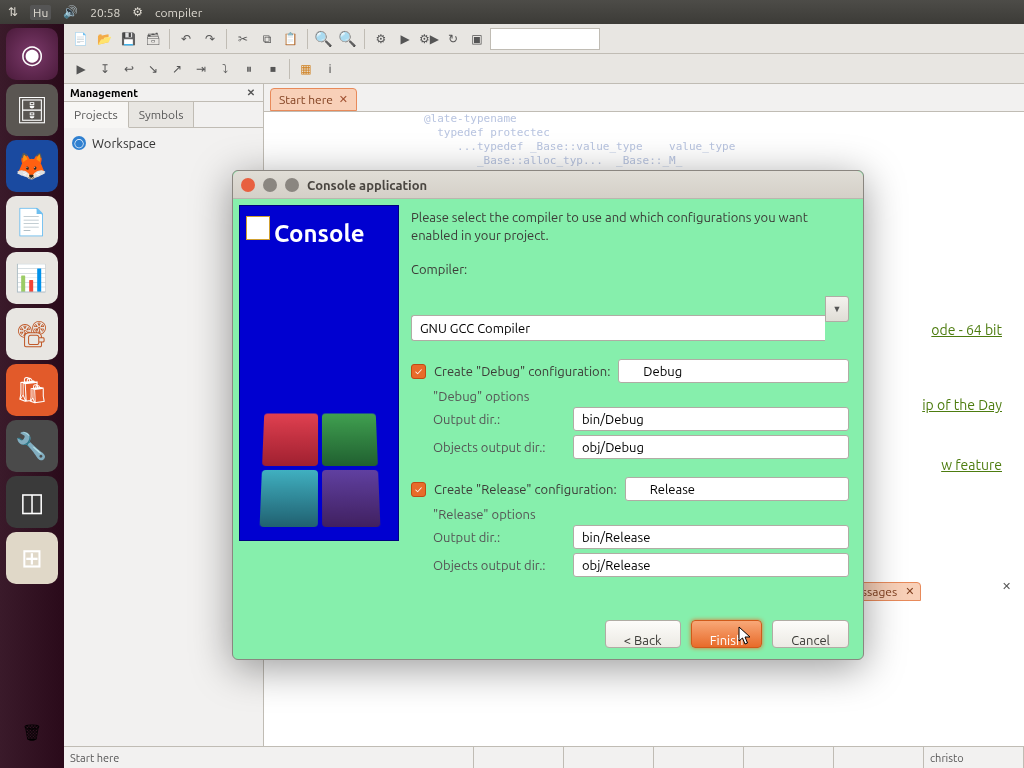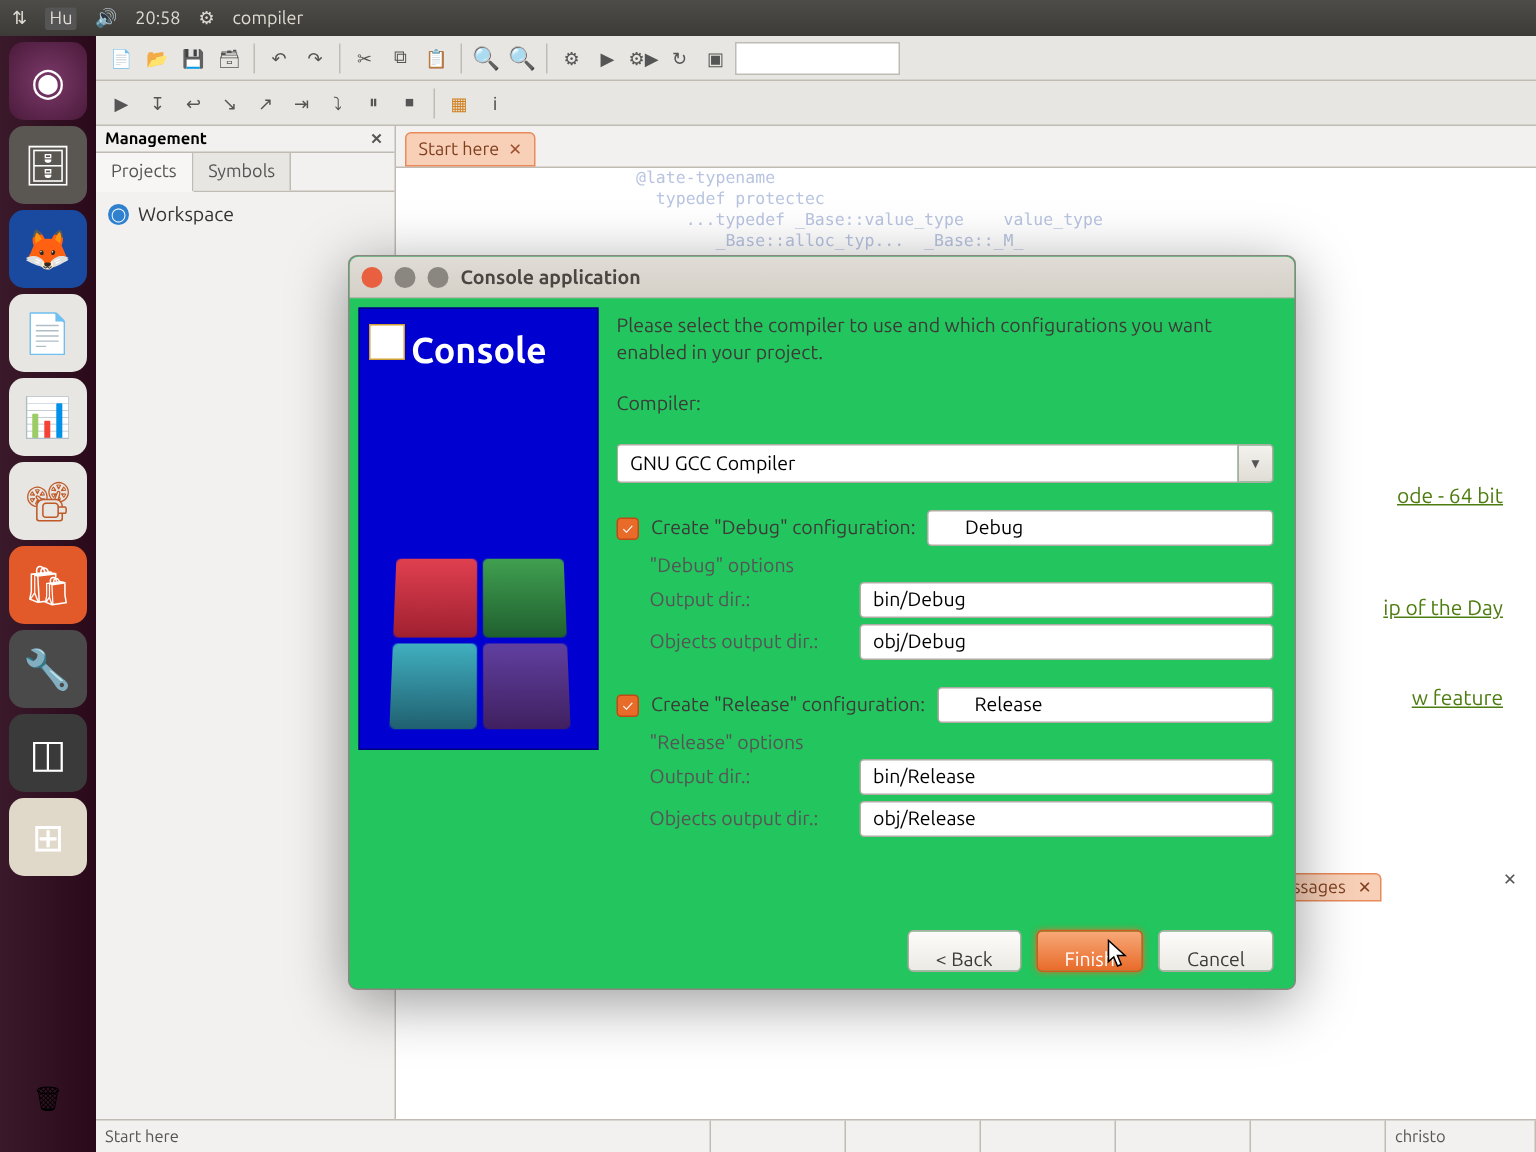--- a/index.html
+++ b/index.html
@@ -62,41 +62,41 @@
 
 .logtabs { position:absolute; left:272px; right:0; top:582px; z-index:40; }
 .log-tabrow { background:#f8d0b8; border:1px solid #e88a5a; border-radius:4px 4px 0 0; padding:2px 6px; font-size:12px; color:#804020; width:fit-content; display:flex; gap:8px; align-items:center; margin-left:560px; }
 
 
 .status { height: 22px; border-top:1px solid #c0bcb4; display:flex; align-items:center; font-size:11px; color:#555; }
 .status .cell { border-right:1px solid #c0bcb4; padding: 0 6px; height:100%; display:flex; align-items:center; }
 .status .cell:first-child { flex:1; }
 
 
-.dialog { position:absolute; top:170px; left:232px; width:632px; height:490px; background:#22c55e; border:1px solid #8a8680; border-radius:6px; box-shadow: 0 8px 40px rgba(0,0,0,0.4); z-index:100; display:flex; flex-direction:column; }
+.dialog { position:absolute; top:170px; left:232px; width:632px; height:490px; background:#86efac; border:1px solid #8a8680; border-radius:6px; box-shadow: 0 8px 40px rgba(0,0,0,0.4); z-index:100; display:flex; flex-direction:column; }
 .dlg-title { height:28px; display:flex; align-items:center; gap:8px; padding:0 8px; background:linear-gradient(#e0ddd6,#d4d0c8); border-radius:6px 6px 0 0; border-bottom:1px solid #bab6ae; font-size:13px; font-weight:bold; color:#4a4641; }
 .dlg-title .wbtn { width:14px; height:14px; border-radius:50%; }
 .dlg-title .close { background:#e86040; }
 .dlg-title .min, .dlg-title .max { background:#8a8680; }
 .dlg-body { flex:1; display:flex; padding:6px; gap:12px; }
-.dlg-banner { width:160px; height:295px; background:#0000d0; border:1px solid #000080; position:relative; }
+.dlg-banner { width:160px; height:336px; background:#0000d0; border:1px solid #000080; position:relative; }
 .dlg-banner .txt { color:#fff; font-size:24px; font-weight:bold; position:absolute; top:14px; left:34px; }
 .dlg-banner .ico { position:absolute; top:10px; left:6px; width:24px; height:24px; background:#fff; border:1px solid #d0a030; }
 .cubes { position:absolute; bottom:14px; left:22px; display:grid; grid-template-columns:56px 56px; grid-template-rows:56px 56px; gap:4px; transform: perspective(300px) rotateX(12deg); }
 .cube { border-radius:4px; }
 .cube.r { background:linear-gradient(#e04050,#a02030); }
 .cube.g { background:linear-gradient(#40a050,#206030); }
 .cube.b { background:linear-gradient(#40b0c0,#206070); }
 .cube.p { background:linear-gradient(#6040a0,#402060); }
 
 .dlg-form { flex:1; padding: 4px 8px 0 0; font-size:13px; color:#3c3b37; }
 .dlg-form .instr { margin-bottom:18px; line-height:1.35; }
 .dlg-form label.lab { display:block; margin-bottom:20px; }
 .combo { display:flex; width:100%; }
-.combo input { flex:1; height:26px; border:1px solid #b0aca4; border-right:none; border-radius:3px 0 0 3px; padding:0 8px; font-size:13px; background:#fff; }
+.combo input { flex:1; height:26px; border:1px solid #b0aca4; border-right:none; border-radius:3px 0 0 3px; padding:0 8px; font-size:13px; background:#fff;margin-top:19px; }
 .combo .arrow { width:24px; height:26px; border:1px solid #b0aca4; border-radius:0 3px 3px 0; background:linear-gradient(#f4f2ee,#e0ddd6); display:flex;align-items:center;justify-content:center; font-size:9px; color:#555; }
 
 .cfg { margin-top:18px; }
 .cfgrow { display:flex; align-items:center; gap:8px; }
 .chk { width:15px; height:15px; border-radius:3px; background:#e86b2a; border:1px solid #c04a14; display:inline-flex;align-items:center;justify-content:center; color:#fff; font-size:10px; }
 .cfgrow .clab { flex:0 0 auto; }
 .cfgrow input.name { height:24px; border:1px solid #b0aca4; border-radius:3px; padding:0 24px; font-size:13px; flex:1; min-width:120px; }
 .opts { margin:6px 0 0 22px; font-size:13px; color:#555; }
 .optrow { display:flex; align-items:center; gap:10px; margin-top:4px; }
 .optrow .olab { width:130px; }

